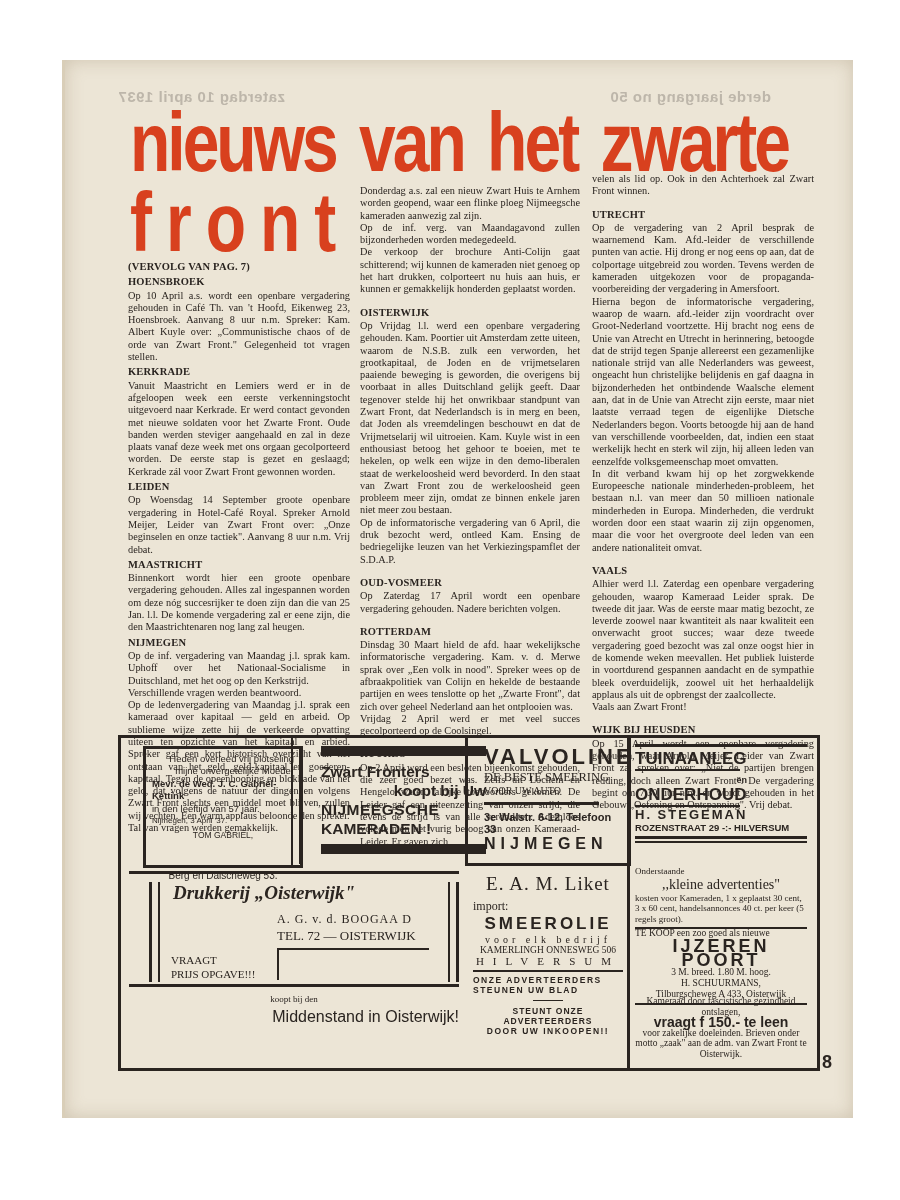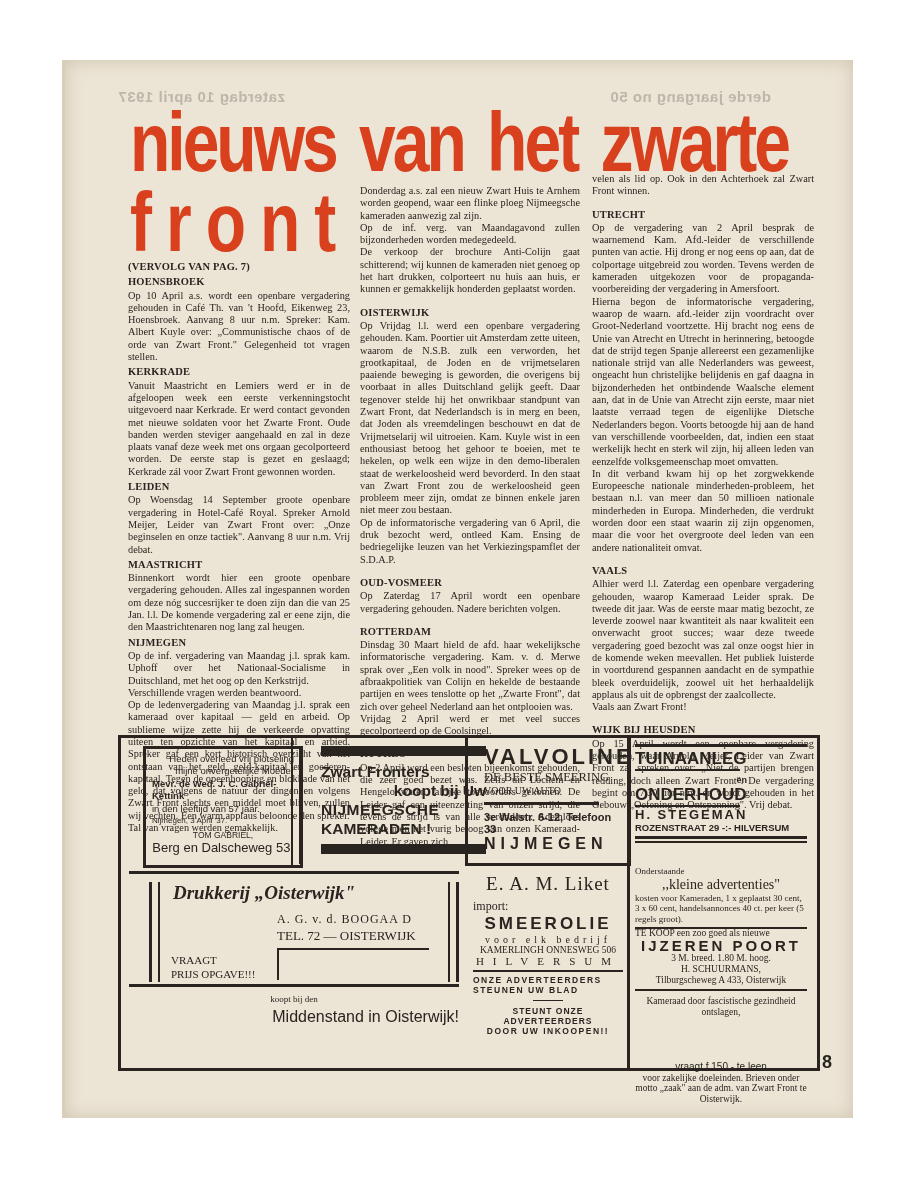--- a/index.html
+++ b/index.html
@@ -97,21 +97,21 @@
 </div>
 
 <div class="ads">
 
   <div class="ad box" style="left:22px;top:8px;width:142px;height:108px;padding:4px 6px;font-family:'Liberation Sans',sans-serif;font-size:9.5px;line-height:11.5px;">
     <div style="text-align:right;">Heden overleed vrij plotseling mijne onvergetelijke Moeder</div>
     <div style="font-weight:bold;margin-top:2px;">Mevr. de Wed. J. C. Gabriël-Kettink</div>
     <div style="margin-top:2px;">in den leeftijd van 57 jaar.</div>
     <div style="font-size:8px;">Nijmegen, 3 April '37.</div>
     <div style="font-size:8.5px;text-align:center;margin-top:4px;">TOM GABRIËL,</div>
-    <div style="font-size:13px;text-align:right;">Berg en Dalscheweg 53.</div>
+    <div style="font-size:10px;text-align:center;margin-top:28px;">Berg en Dalscheweg 53.</div>
   </div>
 
   <div class="ad sans" style="left:178px;top:8px;width:165px;height:118px;border-left:2px solid #2a2420;padding-left:20px;font-weight:bold;font-size:15.5px;line-height:19px;">
     <div class="bar" style="height:10px;margin-bottom:6px;"></div>
     <div>Zwart Fronters</div>
     <div style="text-align:right;">koopt bij Uw</div>
     <div style="letter-spacing:0.5px;">NIJMEEGSCHE</div>
     <div>KAMERADEN !</div>
     <div class="bar" style="height:10px;margin-top:6px;"></div>
   </div>
@@ -140,30 +140,30 @@
 
   <div class="ad" style="left:514px;top:128px;width:172px;font-size:9px;line-height:10.5px;">
     <div>Onderstaande</div>
     <div style="font-size:14px;text-align:center;line-height:16px;">,,kleine advertenties"</div>
     <div>kosten voor Kameraden, 1 x geplaatst 30 cent, 3 x 60 cent, handelsannonces 40 ct. per keer (5 regels groot).</div>
     <div class="bar" style="height:2px;margin-top:3px;"></div>
   </div>
 
   <div class="ad" style="left:514px;top:190px;width:172px;font-size:9.5px;line-height:11px;text-align:center;">
     <div style="text-align:left;">TE KOOP een zoo goed als nieuwe</div>
-    <div class="sans" style="font-weight:bold;font-size:15px;letter-spacing:3px;line-height:14px;">IJZEREN POORT</div>
+    <div class="sans" style="font-weight:bold;font-size:18px;letter-spacing:3px;line-height:14px;">IJZEREN POORT</div>
     <div>3 M. breed. 1.80 M. hoog.</div>
     <div>H. SCHUURMANS,</div>
     <div>Tilburgscheweg A 433, Oisterwijk</div>
     <div class="bar" style="height:2px;margin-top:3px;"></div>
   </div>
 
   <div class="ad" style="left:514px;top:258px;width:172px;font-size:9.5px;line-height:10.5px;text-align:center;">
     <div>Kameraad door fascistische gezindheid ontslagen,</div>
-    <div class="sans" style="font-weight:normal;font-size:10px;margin-top:45px;">vraagt f 150.- te leen</div>
+    <div class="sans" style="font-weight:bold;font-size:14px;">vraagt f 150.- te leen</div>
     <div>voor zakelijke doeleinden. Brieven onder motto „zaak" aan de adm. van Zwart Front te Oisterwijk.</div>
   </div>
 
   <div class="ad" style="left:506px;top:0;width:0;height:330px;border-left:3px solid #2a2420;"></div>
 
   <div class="ad" style="left:352px;top:135px;width:150px;text-align:center;">
     <div style="font-size:19px;letter-spacing:1px;">E. A. M. Liket</div>
     <div style="font-size:12px;text-align:left;margin-top:4px;">import:</div>
     <div class="sans" style="font-weight:bold;font-size:17px;letter-spacing:3px;">SMEEROLIE</div>
     <div style="font-size:10px;letter-spacing:4px;">voor elk bedrijf</div>

